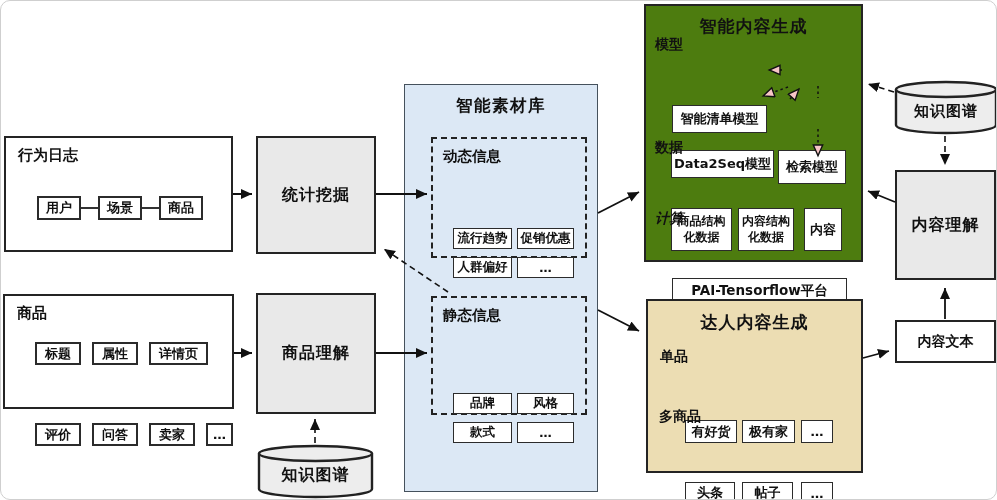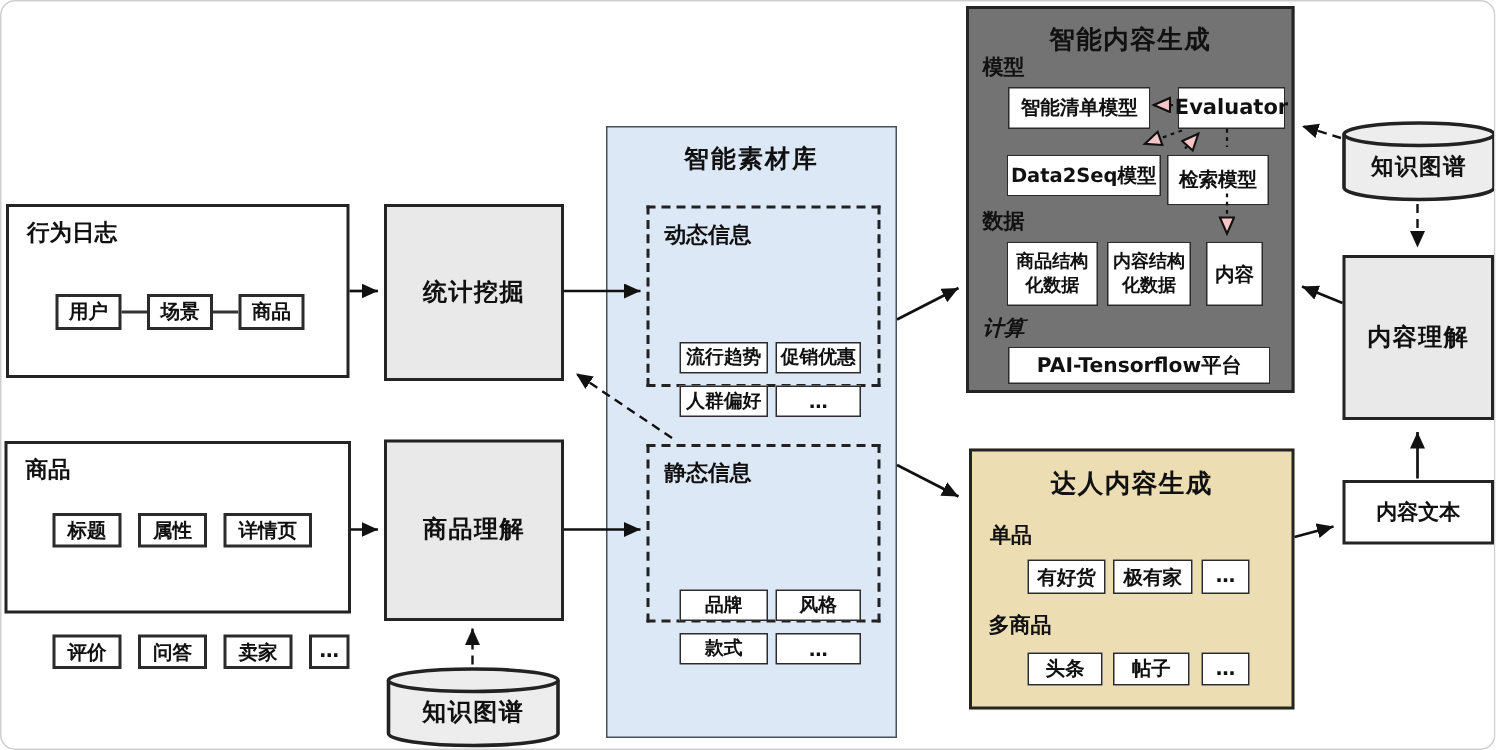--- a/index.html
+++ b/index.html
@@ -36,25 +36,25 @@
   .ml-title { position:absolute; left:0; right:0; top:10px; text-align:center;
         font-size:16.5px; font-weight:700; letter-spacing:1.5px; }
   .dashedbox { position:absolute; left:26px; width:156px; border:2px dashed #222; }
   .dashedbox .dlabel { position:absolute; left:10px; top:8px; font-size:14.5px; font-weight:700; }
   .dgrid { position:absolute; left:20px; display:grid;
            grid-template-columns:59px 57px; gap:8px 5px;margin-top:43px; }
   .dgrid .sitem { height:21px; font-size:12.5px; border-width:1.5px; }
 
   
   .cg { position:absolute; left:643px; top:3px; width:219px; height:258px;
-        background:#737373; border:2px solid #242424; }
+        background:#4d7c0f; border:2px solid #242424; }
   .cg-title, .eg-title { position:absolute; left:0; right:0; text-align:center;
         font-size:17px; font-weight:700; letter-spacing:1px; }
   .seclabel { position:absolute; font-size:14px; font-weight:700; }
-  .cg .sitem, .eg .sitem { position:absolute; border-width:1.5px; background:#fff; }
+  .cg .sitem, .eg .sitem { position:absolute; border-width:1.5px; background:#fff;margin-top:47px; }
   .twoline { white-space:normal !important; text-align:center; line-height:1.3; padding:0 2px; }
 
   
   .eg { position:absolute; left:645px; top:298px; width:217px; height:174px;
         background:#ecddb3; border:2px solid #242424; }
 
   
   .cu { position:absolute; left:894px; top:169px; width:101px; height:110px;
         background:#e9e9e9; border:2px solid #242424; display:flex; align-items:center;
         justify-content:center; font-size:16px; font-weight:700; letter-spacing:1px; }
@@ -126,21 +126,20 @@
         <div class="sitem">款式</div>
         <div class="sitem">…</div>
       </div>
     </div>
   </div>
 
   <div class="cg">
     <div class="cg-title" style="top:9px;">智能内容生成</div>
     <div class="seclabel" style="left:9px; top:30px;">模型</div>
     <div class="sitem" style="left:26px; top:52px; width:95px; height:28px;">智能清单模型</div>
-    <div class="sitem" style="left:139px; top:52px; width:72px; height:28px; font-size:14px;">Evaluator</div>
     <div class="sitem" style="left:25px; top:97px; width:103px; height:28px;">Data2Seq模型</div>
     <div class="sitem" style="left:132px; top:97px; width:68px; height:34px;">检索模型</div>
     <div class="seclabel" style="left:9px; top:133px;">数据</div>
     <div class="sitem twoline" style="left:25px; top:155px; width:61px; height:43px; font-size:12px;">商品结构化数据</div>
     <div class="sitem twoline" style="left:92px; top:155px; width:56px; height:43px; font-size:12px;">内容结构化数据</div>
     <div class="sitem" style="left:158px; top:155px; width:38px; height:43px;">内容</div>
     <div class="seclabel" style="left:9px; top:204px;font-style:italic;">计算</div>
     <div class="sitem" style="left:26px; top:225px; width:175px; height:25px; font-size:13.5px;">PAI-Tensorflow平台</div>
   </div>
 

